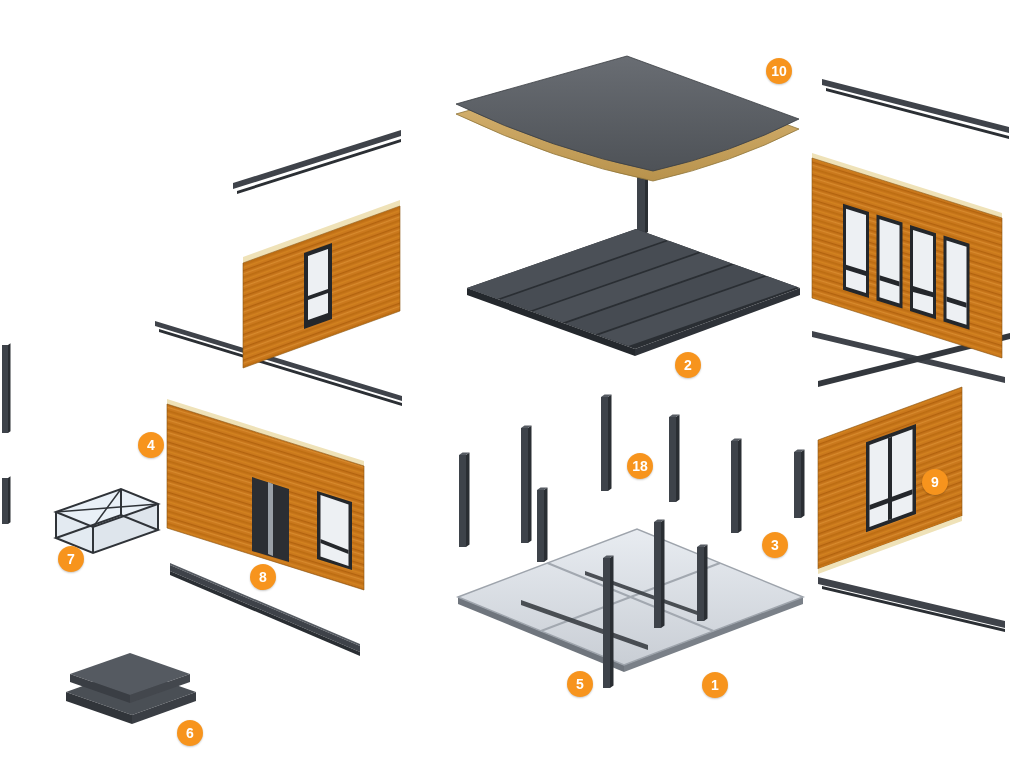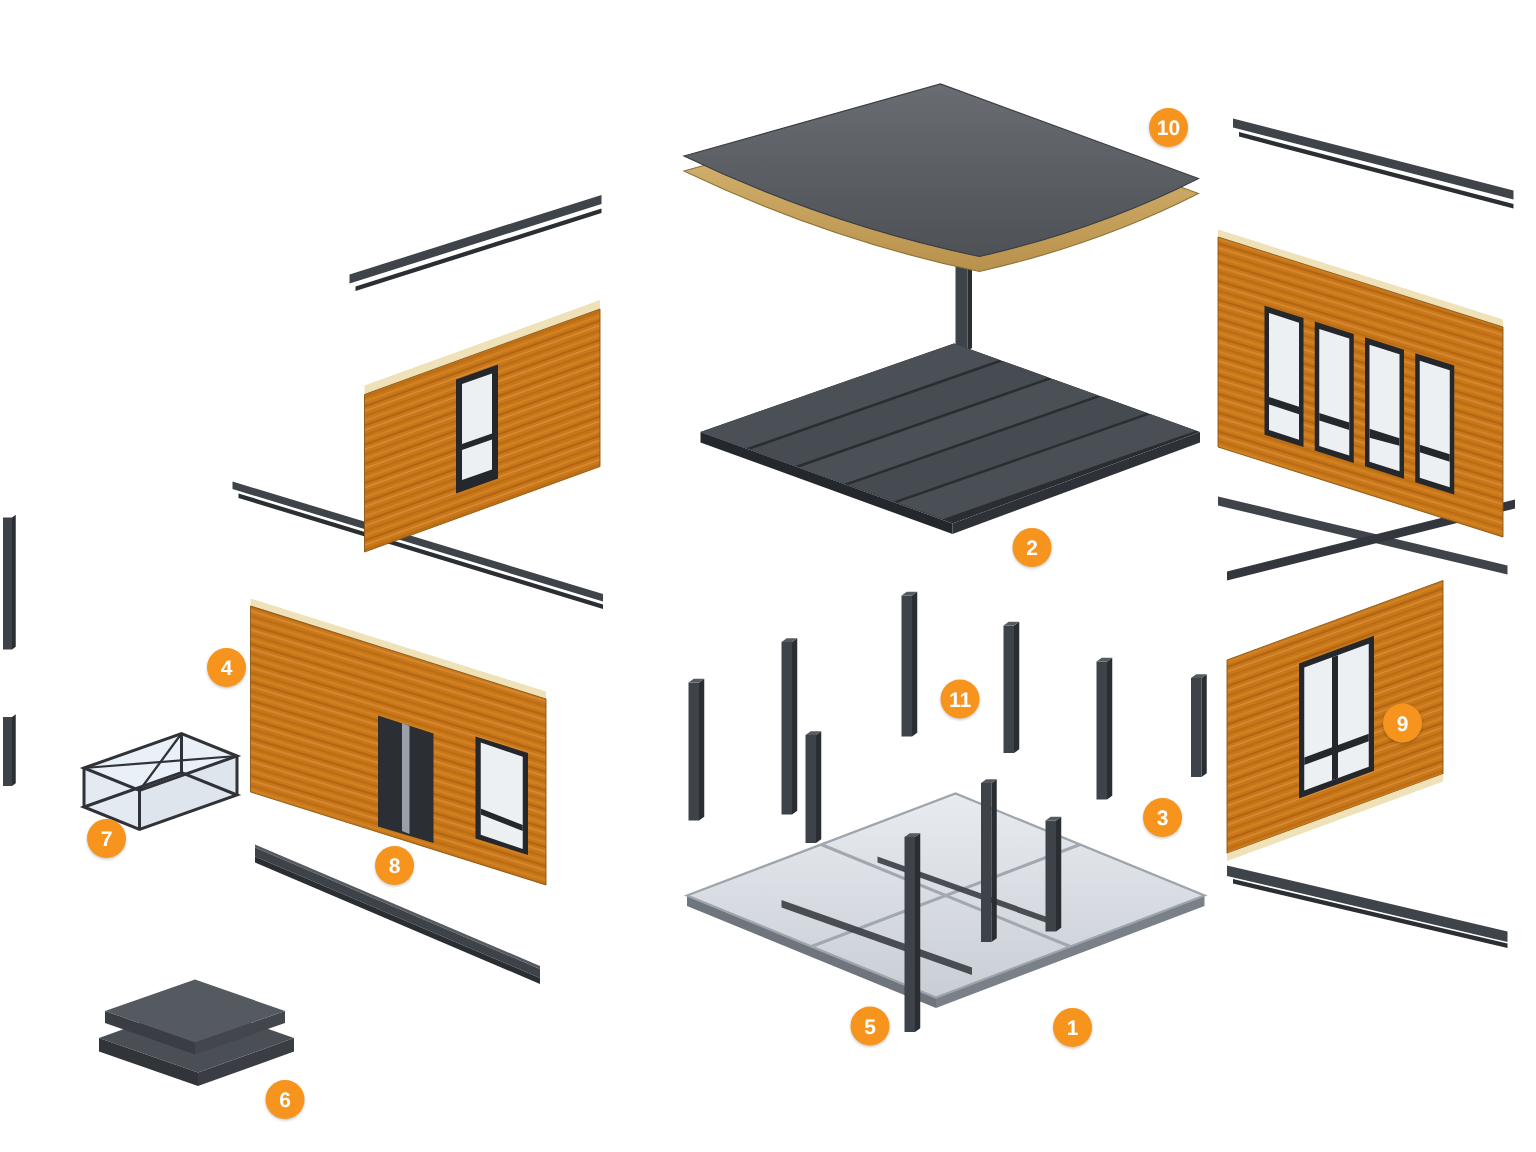--- a/index.html
+++ b/index.html
@@ -264,16 +264,16 @@
 
   <div class="badge" style="left:702px;top:672px">1</div>
   <div class="badge" style="left:675px;top:352px">2</div>
   <div class="badge" style="left:762px;top:532px">3</div>
   <div class="badge" style="left:138px;top:432px">4</div>
   <div class="badge" style="left:567px;top:671px">5</div>
   <div class="badge" style="left:177px;top:720px">6</div>
   <div class="badge" style="left:58px;top:546px">7</div>
   <div class="badge" style="left:250px;top:564px">8</div>
   <div class="badge" style="left:922px;top:469px">9</div>
-  <div class="badge" style="left:766px;top:72px">10</div>
-  <div class="badge" style="left:627px;top:453px">11</div>
+  <div class="badge" style="left:766px;top:58px">10</div>
+  <div class="badge" style="left:627px;top:453px">18</div>
 
 </div>
 
 </body></html>

